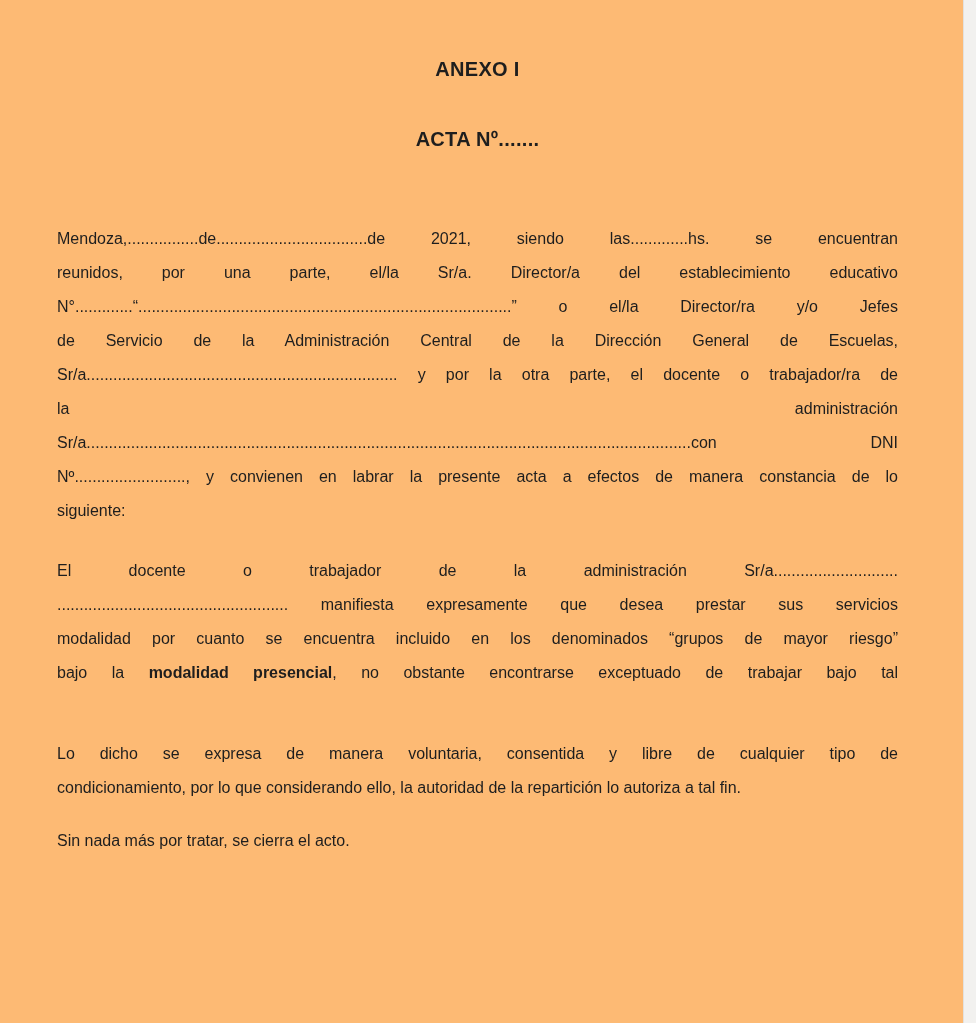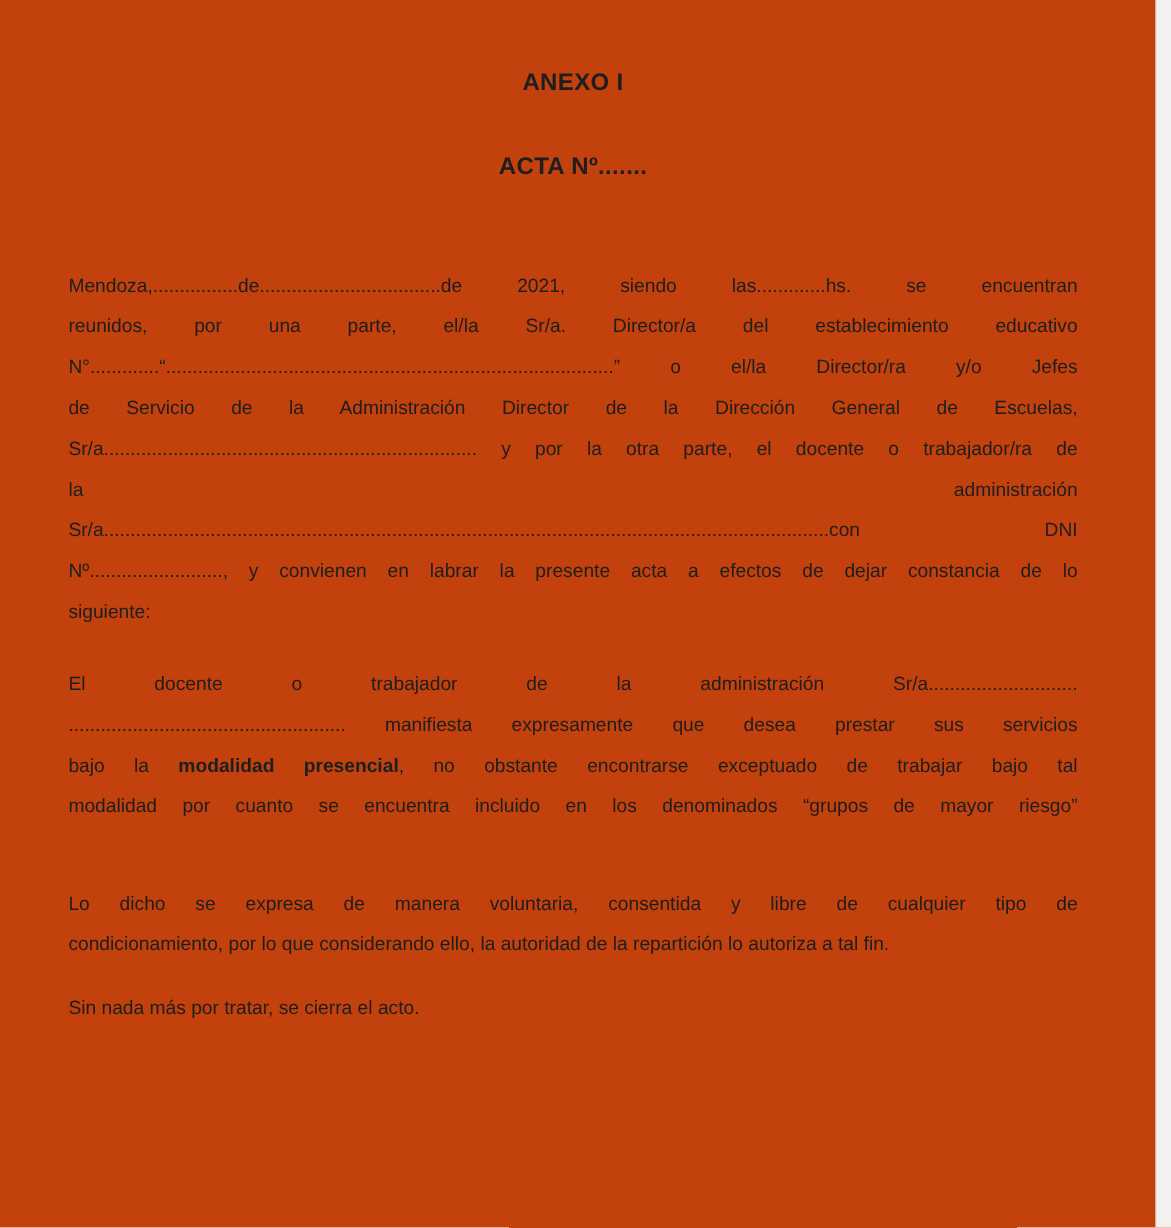--- a/index.html
+++ b/index.html
@@ -8,21 +8,21 @@
     height: 1023px;
     background: #ffffff;
     font-family: "Liberation Sans", "DejaVu Sans", sans-serif;
     color: #1e1e1e;
     overflow: hidden;
   }
   .page {
     position: relative;
     width: 976px;
     height: 1023px;
-    background: #c2410c;
+    background: #fdba74;
   }
   .abs {
     position: absolute;
     left: 57px;
     width: 841px;
   }
   .doc-title {
     font-size: 20px;
     font-weight: bold;
     line-height: 34px;
@@ -60,33 +60,33 @@
 <div class="page">
 
   <div class="abs doc-title" style="top:52px">ANEXO I</div>
 
   <div class="abs doc-title" style="top:122px">ACTA Nº.......</div>
 
   <div class="abs para" style="top:222px">
     <div class="jline">Mendoza,................de..................................de 2021, siendo las.............hs. se encuentran</div>
     <div class="jline">reunidos, por una parte, el/la Sr/a. Director/a del establecimiento educativo</div>
     <div class="jline">N°.............“....................................................................................” o el/la Director/ra y/o Jefes</div>
-    <div class="jline">de Servicio de la Administración Director de la Dirección General de Escuelas,</div>
+    <div class="jline">de Servicio de la Administración Central de la Dirección General de Escuelas,</div>
     <div class="jline">Sr/a...................................................................... y por la otra parte, el docente o trabajador/ra de</div>
     <div class="jline">la administración</div>
     <div class="jline">Sr/a........................................................................................................................................con DNI</div>
-    <div class="jline">Nº........................., y convienen en labrar la presente acta a efectos de dejar constancia de lo</div>
+    <div class="jline">Nº........................., y convienen en labrar la presente acta a efectos de manera constancia de lo</div>
     <div class="lline">siguiente:</div>
   </div>
 
   <div class="abs para" style="top:554px">
     <div class="jline">El docente o trabajador de la administración Sr/a............................</div>
     <div class="jline">.................................................... manifiesta expresamente que desea prestar sus servicios</div>
+    <div class="jline">modalidad por cuanto se encuentra incluido en los denominados “grupos de mayor riesgo”</div>
     <div class="jline"><span>bajo la </span><span class="bold">modalidad presencial</span><span>, no obstante encontrarse exceptuado de trabajar bajo tal</span></div>
-    <div class="jline">modalidad por cuanto se encuentra incluido en los denominados “grupos de mayor riesgo”</div>
   </div>
 
   <div class="abs para" style="top:824px">
     <div class="lline">Sin nada más por tratar, se cierra el acto.</div>
   </div>
 
   <div class="abs para" style="top:737px">
     <div class="jline">Lo dicho se expresa de manera voluntaria, consentida y libre de cualquier tipo de</div>
     <div class="lline">condicionamiento, por lo que considerando ello, la autoridad de la repartición lo autoriza a tal fin.</div>
   </div>

